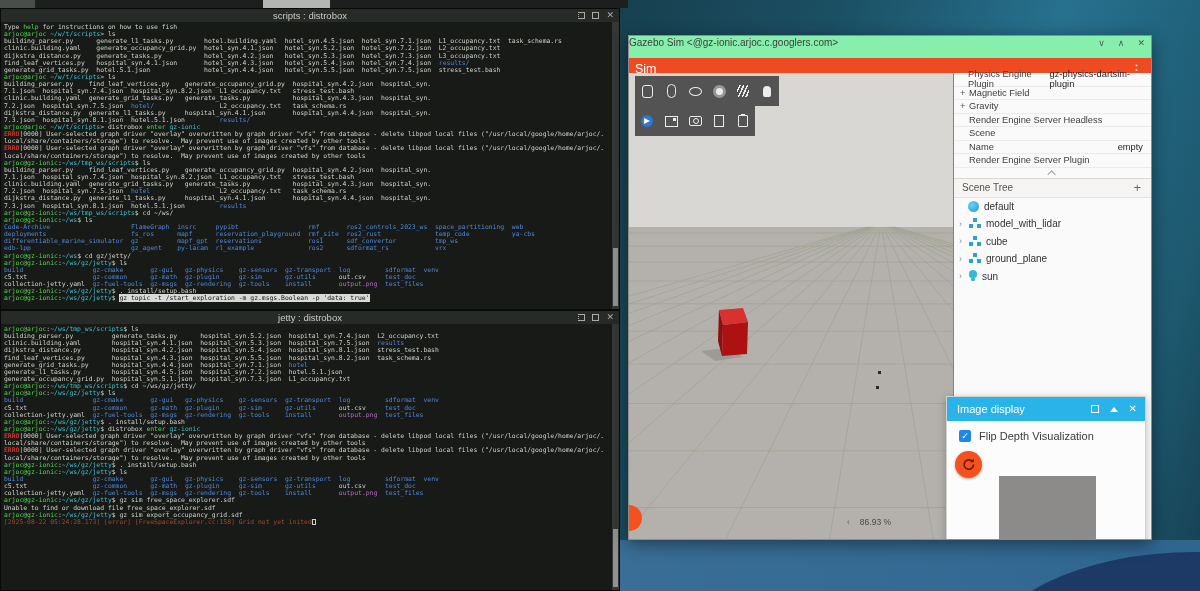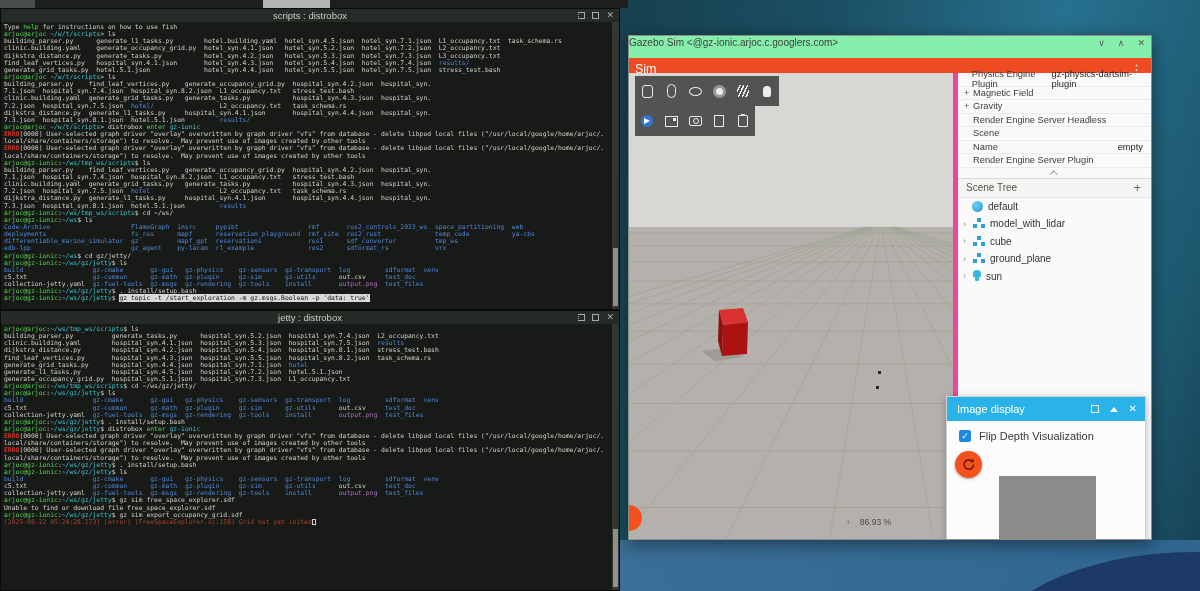--- a/index.html
+++ b/index.html
@@ -72,21 +72,21 @@
   .ic-paste { width:10px; height:12px; border:1.5px solid #ececec; border-radius:1px; position:relative; }
   .ic-paste::after { content:""; position:absolute; left:2px; top:-2px; width:4px; height:2px; background:#ececec; }
 
   .vp-rtf { position:absolute; left:218px; top:444px; font-size:8.5px; color:#4a4a48; }
   .vp-rtf .chev { margin-right:10px; color:#5a5a58; }
   .vp-orange { position:absolute; left:-13px; top:432px; width:26px; height:26px;
     border-radius:50%; background:#f4511e; }
 
   
   .gz-panel { position:absolute; left:324px; top:0; width:198px; height:466px; background:#fbfafa;
-    border-left:5px solid #ec4899; }
+    border-left:1px solid #ec4899; }
   .wrow { display:flex; align-items:center; height:13.5px; border-bottom:1px solid #edebe8;
     font-size:9.3px; color:#3c3c3c; padding:0 8px 0 6px; }
   .wplus { width:9px; color:#555; }
   .wval { margin-left:auto; color:#1e1e1e; }
   .panel-handle { height:10px; display:flex; align-items:center; justify-content:center; }
   .panel-handle span { width:6px; height:6px; border-left:1.4px solid #9a9894; border-top:1.4px solid #9a9894;
     transform:rotate(45deg) translateY(2px); }
   .etree-header { height:20px; display:flex; align-items:center; font-size:10px; color:#56544f;
     padding:0 10px 0 8px; background:#f6f5f3; border-top:1px solid #ddd9d4; border-bottom:1px solid #e8e5e1; }
   .etree-plus { margin-left:auto; font-size:13px; color:#6b6965; }

